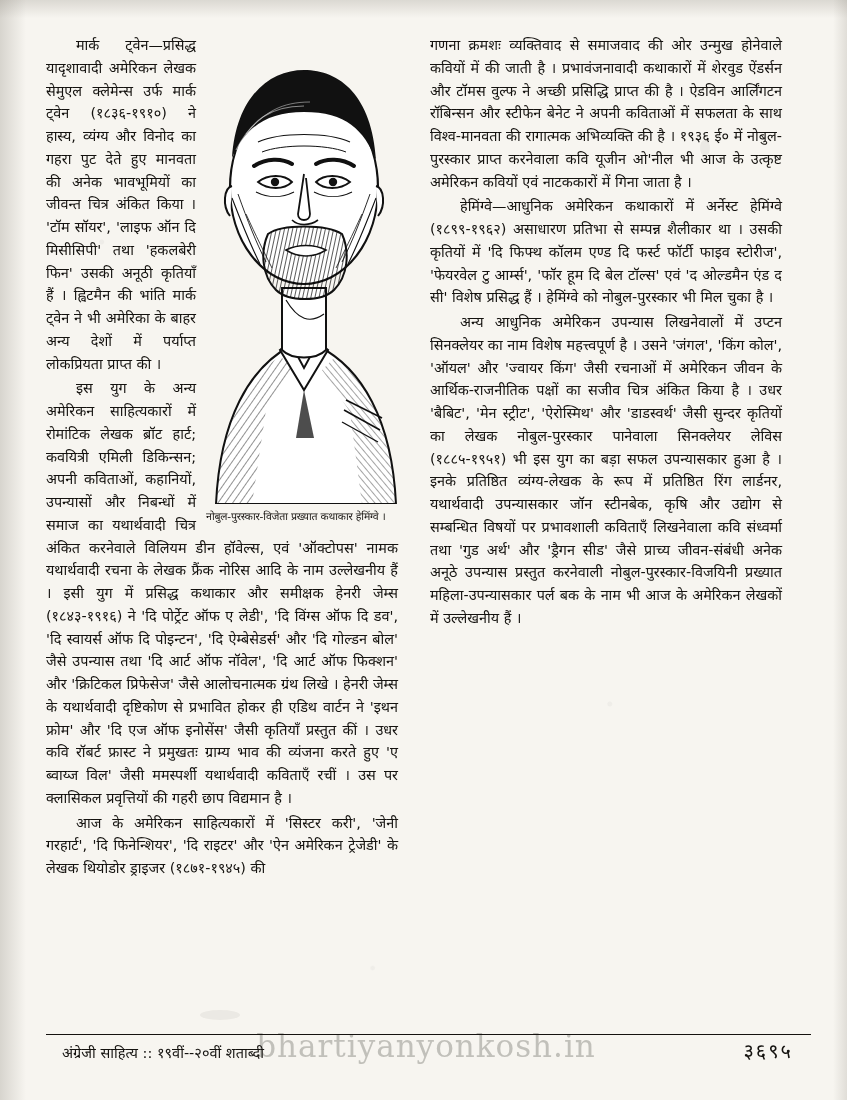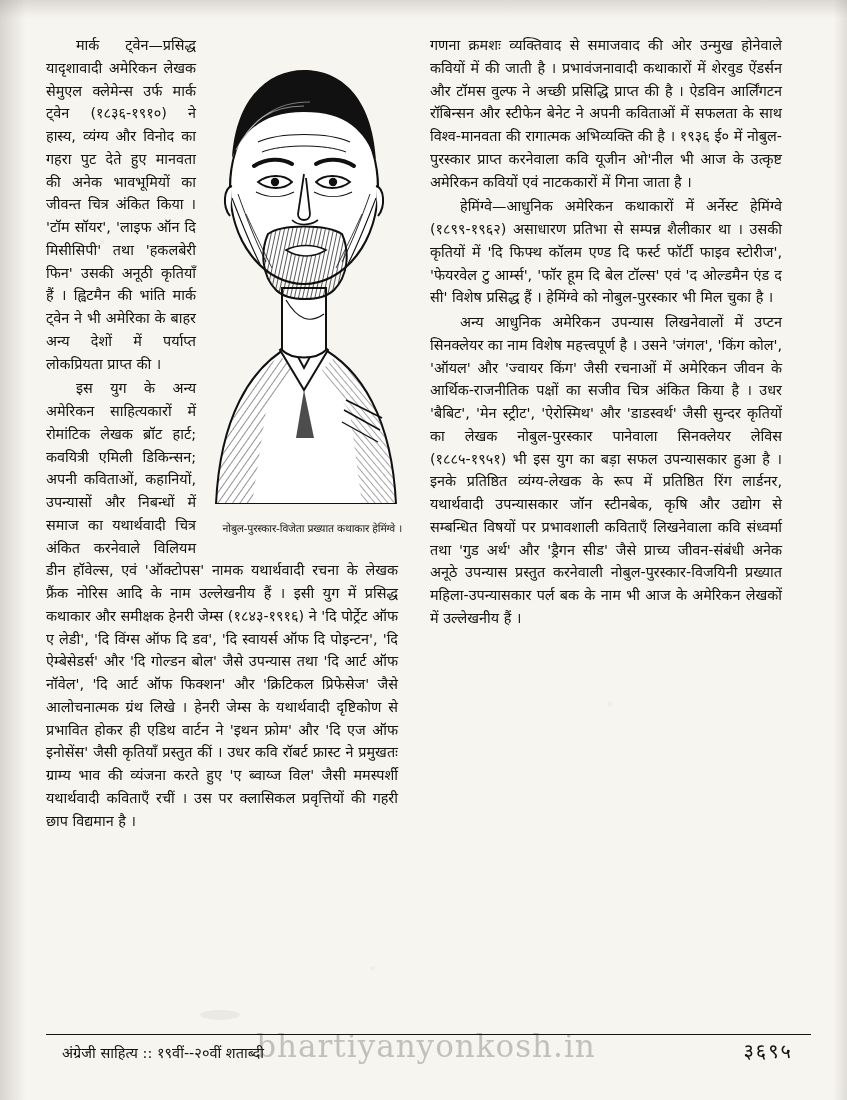--- a/index.html
+++ b/index.html
@@ -77,23 +77,23 @@
   .portrait {
     width: 196px;
     height: 466px;
     position: relative;
     overflow: hidden;
   }
   .portrait svg { display: block; }
   .portrait-caption {
     font-size: 10.6px;
     line-height: 1.3;
-    text-align: right;
+    text-align: left;
     text-indent: 0;
-    margin-top: 18px;
+    margin-top: 6px;
     color: #1a1714;
     white-space: nowrap;
     letter-spacing: -0.2px;
   }
 
   .footer {
     position: absolute;
     left: 46px;
     right: 36px;
     bottom: 26px;
@@ -224,20 +224,21 @@
 
             <path d="M26 148 C18 150 16 168 24 178" stroke="#111" stroke-width="2" fill="#fff"></path>
             <path d="M170 148 C178 150 180 168 172 178" stroke="#111" stroke-width="2" fill="#fff"></path>
           </svg>
         </div>
         <div class="portrait-caption">नोबुल-पुरस्कार-विजेता प्रख्यात कथाकार हेमिंग्वे ।</div>
       </div>
 
       <p>मार्क ट्वेन—प्रसिद्ध यादृशावादी अमेरिकन लेखक सेमुएल क्लेमेन्स उर्फ मार्क ट्वेन (१८३६-१९१०) ने हास्य, व्यंग्य और विनोद का गहरा पुट देते हुए मानवता की अनेक भावभूमियों का जीवन्त चित्र अंकित किया । 'टॉम सॉयर', 'लाइफ ऑन दि मिसीसिपी' तथा 'हकलबेरी फिन' उसकी अनूठी कृतियाँ हैं । ह्विटमैन की भांति मार्क ट्वेन ने भी अमेरिका के बाहर अन्य देशों में पर्याप्त लोकप्रियता प्राप्त की ।</p>
       <p>इस युग के अन्य अमेरिकन साहित्यकारों में रोमांटिक लेखक ब्रॉट हार्ट; कवयित्री एमिली डिकिन्सन; अपनी कविताओं, कहानियों, उपन्यासों और निबन्धों में समाज का यथार्थवादी चित्र अंकित करनेवाले विलियम डीन हॉवेल्स, एवं 'ऑक्टोपस' नामक यथार्थवादी रचना के लेखक फ्रैंक नोरिस आदि के नाम उल्लेखनीय हैं । इसी युग में प्रसिद्ध कथाकार और समीक्षक हेनरी जेम्स (१८४३-१९१६) ने 'दि पोर्ट्रेट ऑफ ए लेडी', 'दि विंग्स ऑफ दि डव', 'दि स्वायर्स ऑफ दि पोइन्टन', 'दि ऐम्बेसेडर्स' और 'दि गोल्डन बोल' जैसे उपन्यास तथा 'दि आर्ट ऑफ नॉवेल', 'दि आर्ट ऑफ फिक्शन' और 'क्रिटिकल प्रिफेसेज' जैसे आलोचनात्मक ग्रंथ लिखे । हेनरी जेम्स के यथार्थवादी दृष्टिकोण से प्रभावित होकर ही एडिथ वार्टन ने 'इथन फ्रोम' और 'दि एज ऑफ इनोसेंस' जैसी कृतियाँ प्रस्तुत कीं । उधर कवि रॉबर्ट फ्रास्ट ने प्रमुखतः ग्राम्य भाव की व्यंजना करते हुए 'ए ब्वाय्ज विल' जैसी ममस्पर्शी यथार्थवादी कविताएँ रचीं । उस पर क्लासिकल प्रवृत्तियों की गहरी छाप विद्यमान है ।</p>
+      <p>आज के अमेरिकन साहित्यकारों में 'सिस्टर करी', 'जेनी गरहार्ट', 'दि फिनेन्शियर', 'दि राइटर' और 'ऐन अमेरिकन ट्रेजेडी' के लेखक थियोडोर ड्राइजर (१८७१-१९४५) की</p>
     </div>
 
     <div class="col col-right">
       <p class="noindent">गणना क्रमशः व्यक्तिवाद से समाजवाद की ओर उन्मुख होनेवाले कवियों में की जाती है । प्रभावंजनावादी कथाकारों में शेरवुड ऐंडर्सन और टॉमस वुल्फ ने अच्छी प्रसिद्धि प्राप्त की है । ऐडविन आर्लिंगटन रॉबिन्सन और स्टीफेन बेनेट ने अपनी कविताओं में सफलता के साथ विश्व-मानवता की रागात्मक अभिव्यक्ति की है । १९३६ ई० में नोबुल-पुरस्कार प्राप्त करनेवाला कवि यूजीन ओ'नील भी आज के उत्कृष्ट अमेरिकन कवियों एवं नाटककारों में गिना जाता है ।</p>
       <p>हेमिंग्वे—आधुनिक अमेरिकन कथाकारों में अर्नेस्ट हेमिंग्वे (१८९९-१९६२) असाधारण प्रतिभा से सम्पन्न शैलीकार था । उसकी कृतियों में 'दि फिफ्थ कॉलम एण्ड दि फर्स्ट फॉर्टी फाइव स्टोरीज', 'फेयरवेल टु आर्म्स', 'फॉर हूम दि बेल टॉल्स' एवं 'द ओल्डमैन एंड द सी' विशेष प्रसिद्ध हैं । हेमिंग्वे को नोबुल-पुरस्कार भी मिल चुका है ।</p>
       <p>अन्य आधुनिक अमेरिकन उपन्यास लिखनेवालों में उप्टन सिनक्लेयर का नाम विशेष महत्त्वपूर्ण है । उसने 'जंगल', 'किंग कोल', 'ऑयल' और 'ज्वायर किंग' जैसी रचनाओं में अमेरिकन जीवन के आर्थिक-राजनीतिक पक्षों का सजीव चित्र अंकित किया है । उधर 'बैबिट', 'मेन स्ट्रीट', 'ऐरोस्मिथ' और 'डाडस्वर्थ' जैसी सुन्दर कृतियों का लेखक नोबुल-पुरस्कार पानेवाला सिनक्लेयर लेविस (१८८५-१९५१) भी इस युग का बड़ा सफल उपन्यासकार हुआ है । इनके प्रतिष्ठित व्यंग्य-लेखक के रूप में प्रतिष्ठित रिंग लार्डनर, यथार्थवादी उपन्यासकार जॉन स्टीनबेक, कृषि और उद्योग से सम्बन्धित विषयों पर प्रभावशाली कविताएँ लिखनेवाला कवि संध्वर्मा तथा 'गुड अर्थ' और 'ड्रैगन सीड' जैसे प्राच्य जीवन-संबंधी अनेक अनूठे उपन्यास प्रस्तुत करनेवाली नोबुल-पुरस्कार-विजयिनी प्रख्यात महिला-उपन्यासकार पर्ल बक के नाम भी आज के अमेरिकन लेखकों में उल्लेखनीय हैं ।</p>
     </div>
 
   </div>
 

